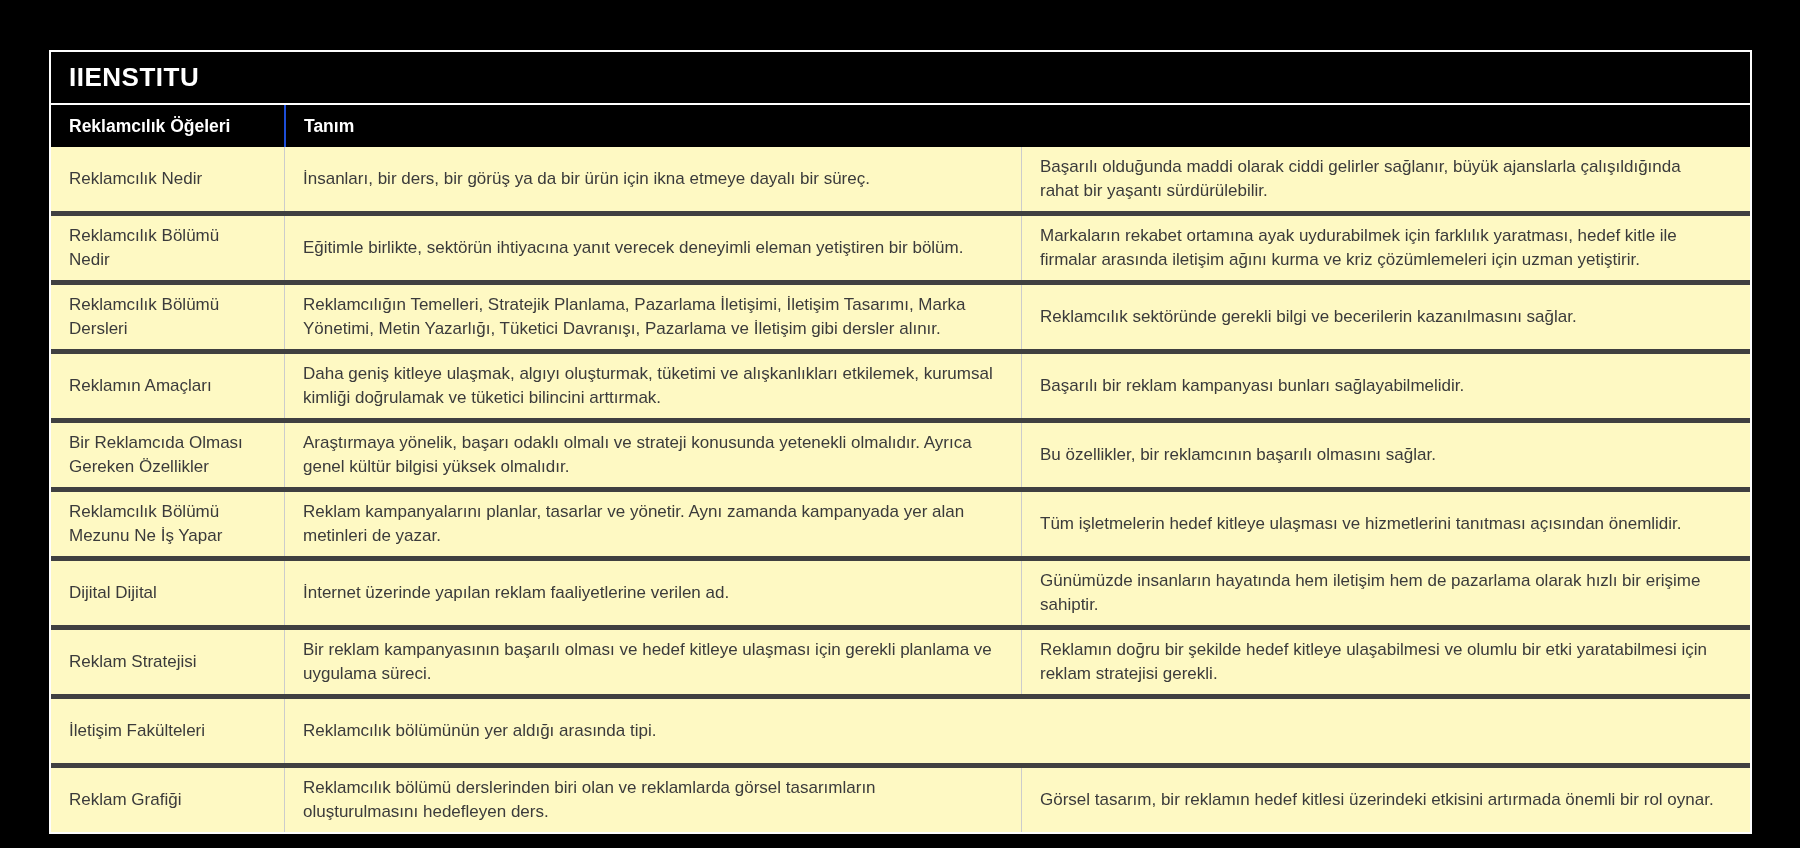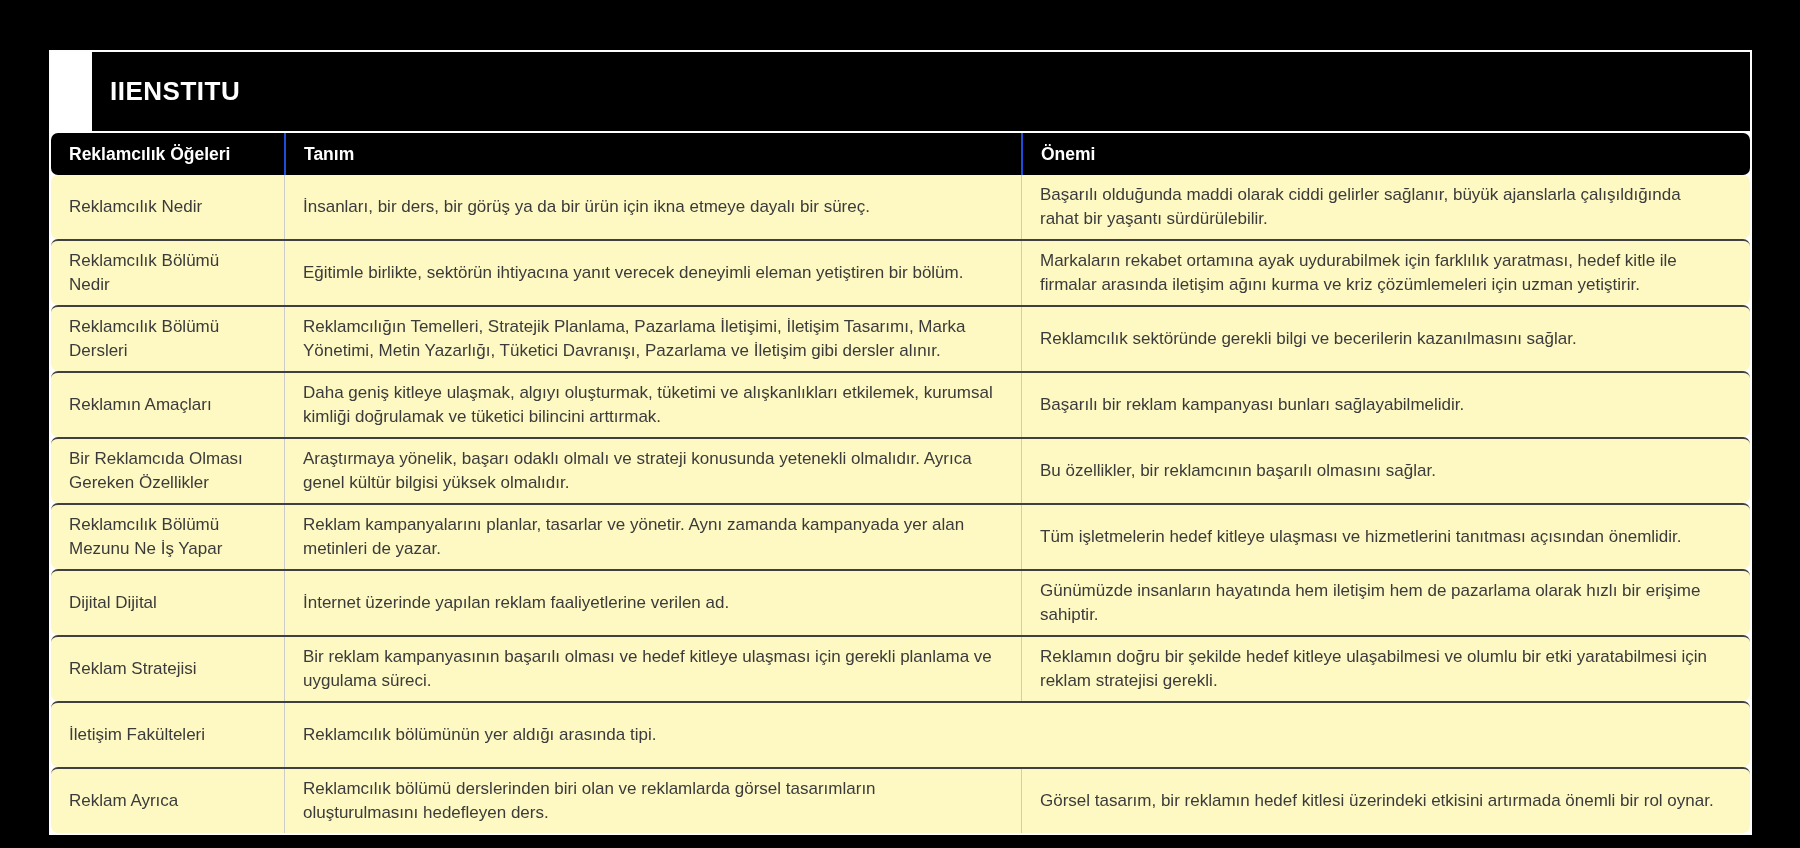--- a/index.html
+++ b/index.html
@@ -21,34 +21,32 @@
     width: 1703px;
     box-sizing: border-box;
     border: 2px solid #fdfdfd;
     background: #ffffff;
   }
   .title-bar {
     background: #000000;
     height: 51px;
     display: flex;
     align-items: center;
-    padding: 14px 18px;
+    padding: 0 18px;
     border-bottom: 2px solid #ffffff;
-    margin-left: 41px;
   }
   .title {
     color: #ffffff;
     font-size: 26px;
     font-weight: bold;
     letter-spacing: 0.5px;
   }
   .grid-row {
     display: grid;
     grid-template-columns: 233px 737px 1fr;
-    border-radius: 7px;
   }
   .header-row {
     background: #000000;
   }
   .header-cell {
     color: #ffffff;
     font-weight: bold;
     font-size: 17.5px;
     padding: 8px 18px;
     display: flex;
@@ -56,21 +54,21 @@
     min-height: 42px;
     box-sizing: border-box;
   }
   .header-cell + .header-cell {
     border-left: 2px solid #1d4ed8;
   }
   .body-row {
     background: #fef9c3;
   }
   .body-row + .body-row {
-    border-top: 2px solid #404040;
+    border-top: 5px solid #404040;
   }
   .body-cell {
     padding: 8px 26px 8px 18px;
     font-size: 17px;
     line-height: 24px;
     color: #3b3b3b;
     display: flex;
     align-items: center;
     min-height: 64px;
     box-sizing: border-box;
@@ -87,21 +85,20 @@
 
 <div class="card">
 
   <div class="title-bar">
     <span class="title">IIENSTITU</span>
   </div>
 
   <div class="grid-row header-row">
     <div class="header-cell">Reklamcılık Öğeleri</div>
     <div class="header-cell">Tanım</div>
-    <div class="header-cell">Önemi</div>
   </div>
 
   <div class="grid-row body-row">
     <div class="body-cell">
         <span>Reklamcılık Nedir</span>
       </div>
     <div class="body-cell">
         <span>İnsanları, bir ders, bir görüş ya da bir ürün için ikna etmeye dayalı bir süreç.</span>
       </div>
     <div class="body-cell">
@@ -197,21 +194,21 @@
     <div class="body-cell">
         <span>İletişim Fakülteleri</span>
       </div>
     <div class="body-cell">
         <span>Reklamcılık bölümünün yer aldığı arasında tipi.</span>
       </div>
   </div>
 
   <div class="grid-row body-row">
     <div class="body-cell">
-        <span>Reklam Ayrıca</span>
+        <span>Reklam Grafiği</span>
       </div>
     <div class="body-cell">
         <span>Reklamcılık bölümü derslerinden biri olan ve reklamlarda görsel tasarımların oluşturulmasını hedefleyen ders.</span>
       </div>
     <div class="body-cell">
         <span>Görsel tasarım, bir reklamın hedef kitlesi üzerindeki etkisini artırmada önemli bir rol oynar.</span>
       </div>
   </div>
 
 </div>

